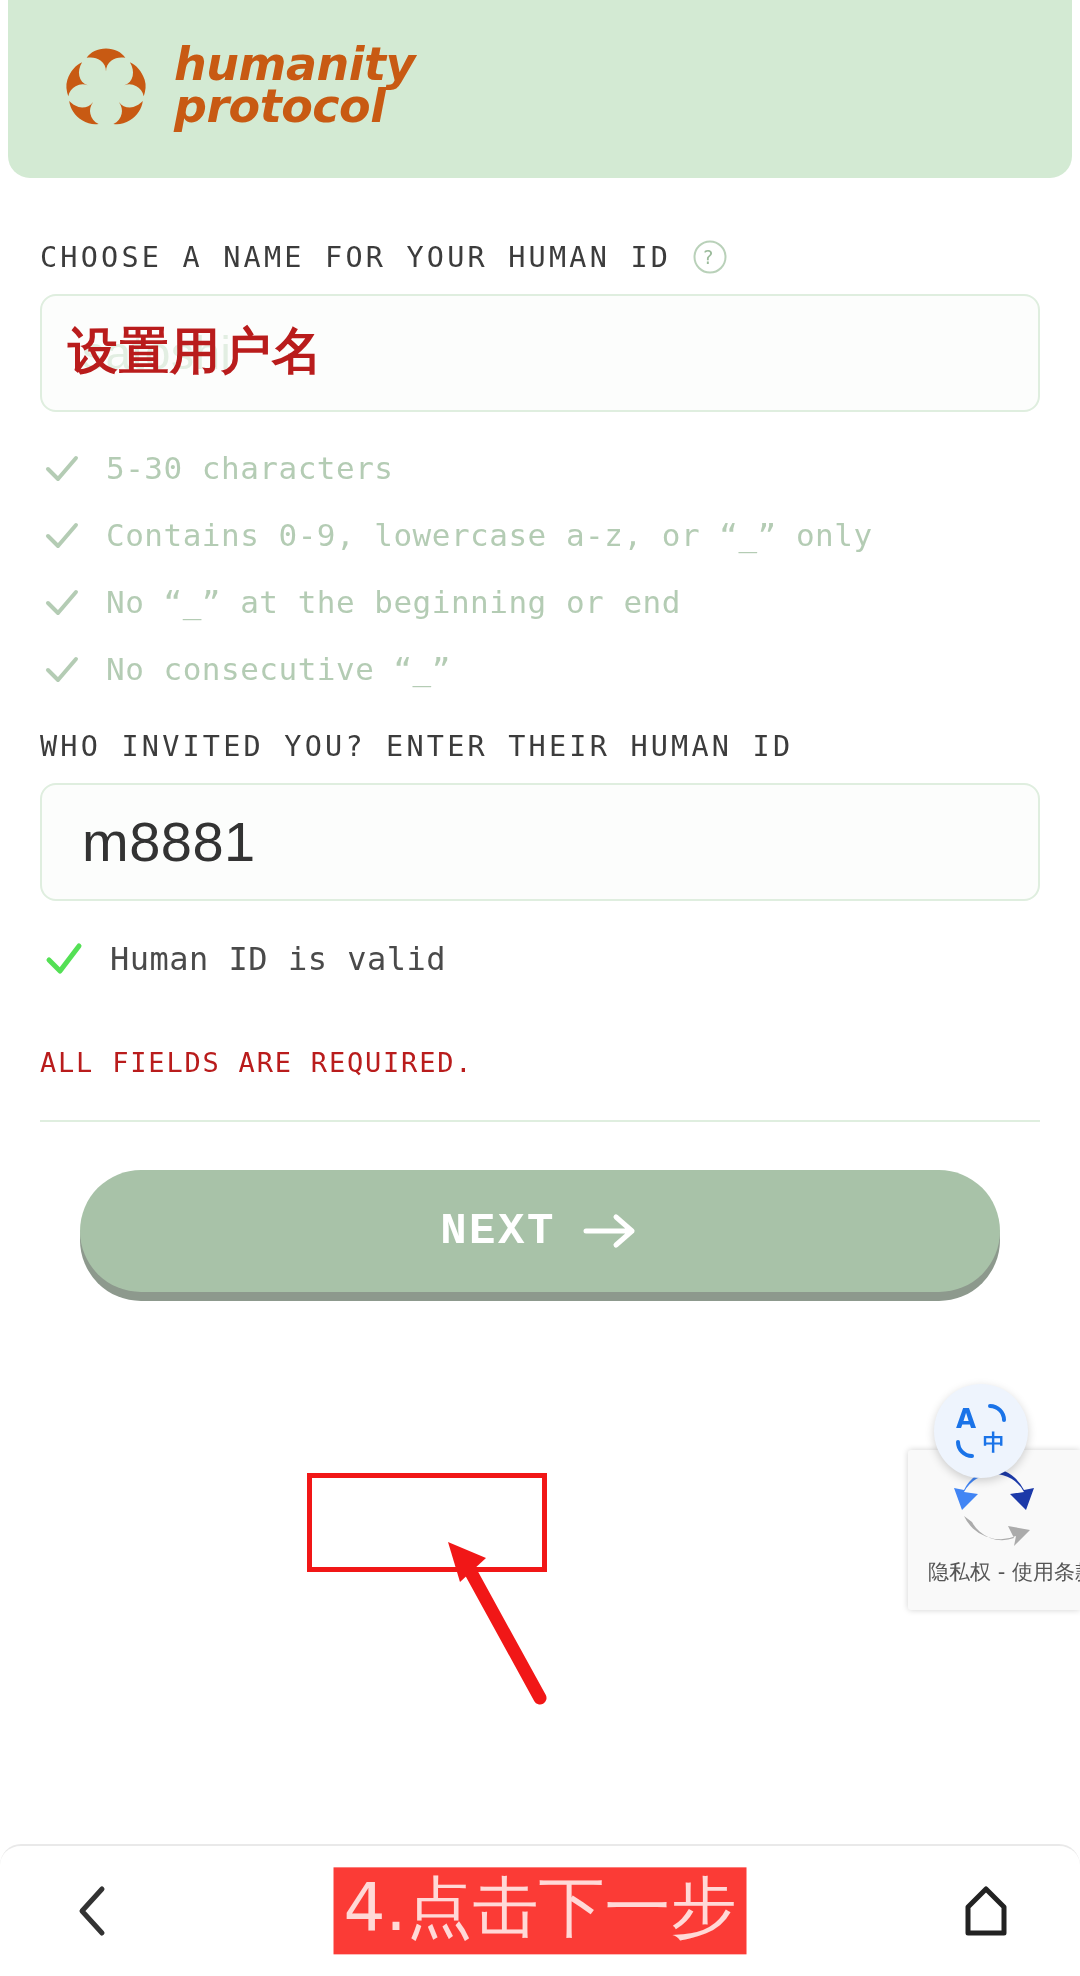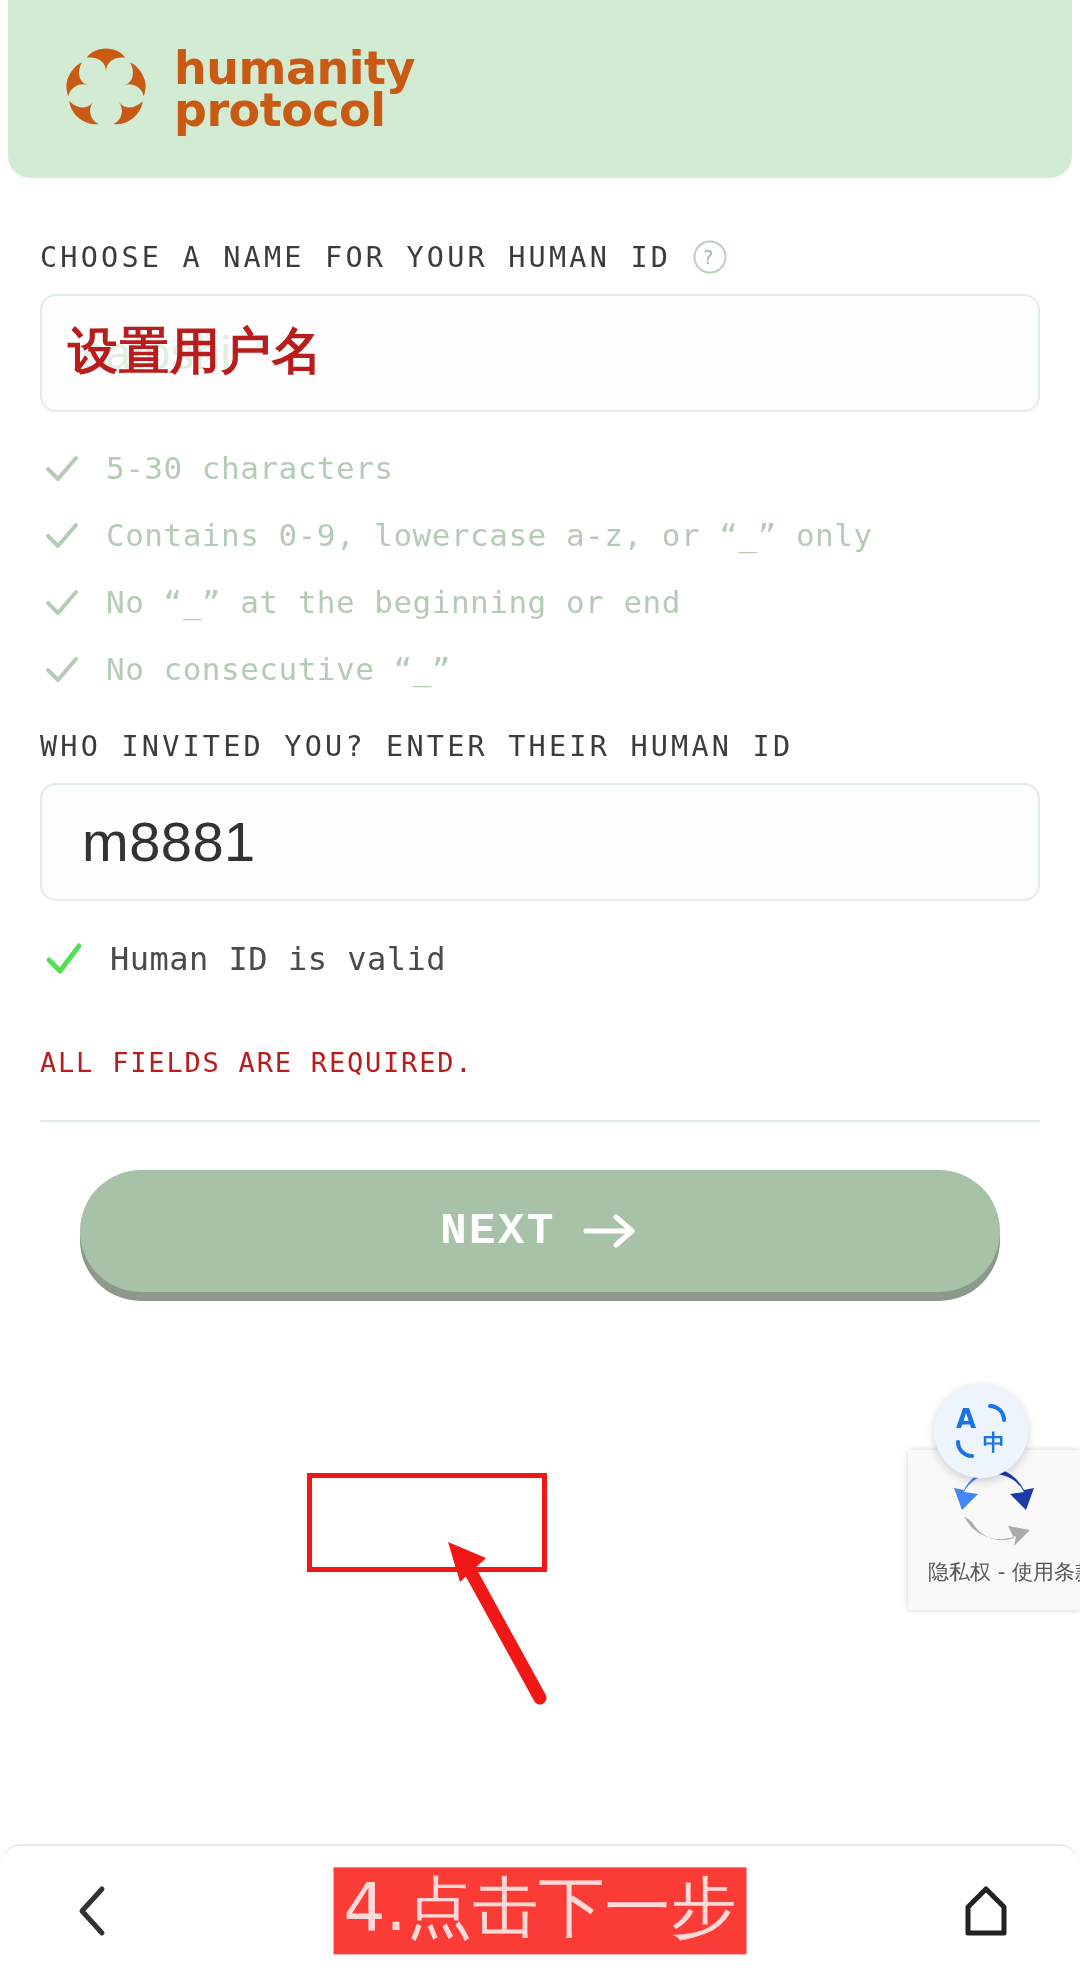--- a/index.html
+++ b/index.html
@@ -30,22 +30,22 @@
     background: #d3ead3;
     border-radius: 0 0 22px 22px;
     display: flex;
     align-items: center;
     padding-left: 52px;
     box-sizing: border-box;
     flex: none;
   }
   .logo-wrap {
     display: flex;
-    align-items: center;
     gap: 22px;
+    font-style: italic;
   }
   .logo-mark {
     width: 92px;
     height: 92px;
     flex: none;
     display: block;
   }
   .logo-text {
     display: flex;
     flex-direction: column;

